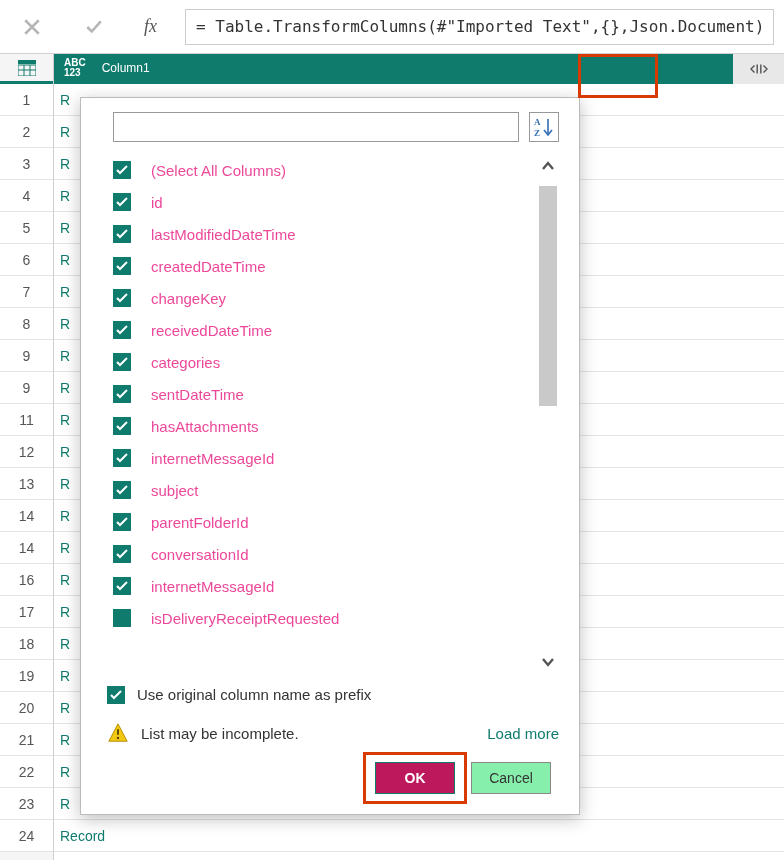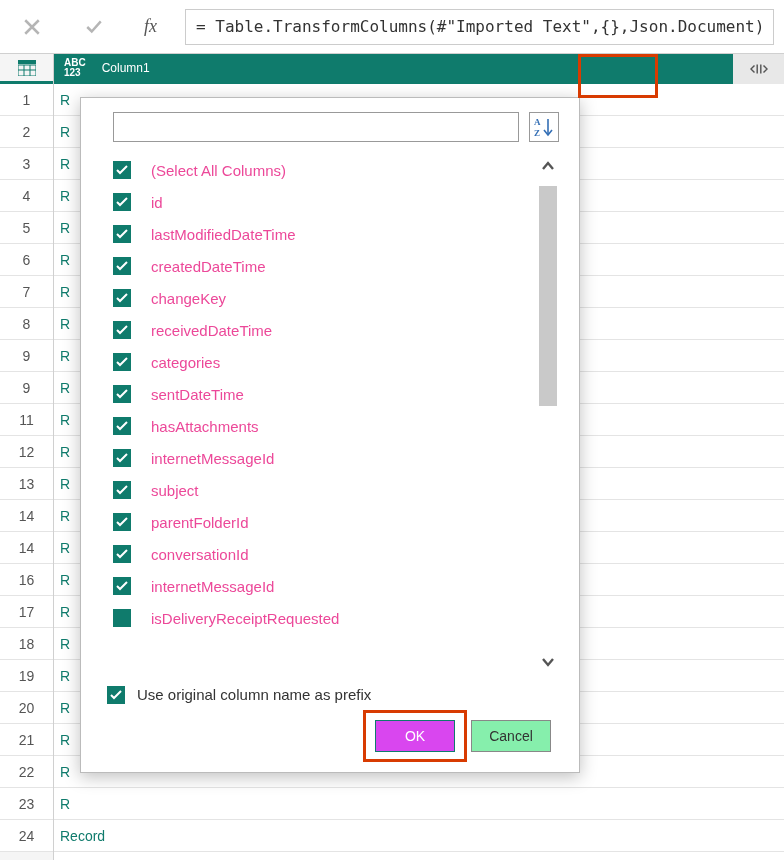--- a/index.html
+++ b/index.html
@@ -219,21 +219,21 @@
   }
   .btn {
     min-width:80px; height:32px;
     display:flex; align-items:center; justify-content:center;
     font-size:14px;
     border:1px solid #888;
     background:#86efac;
     cursor:pointer;
   }
   .btn.primary {
-    background:#d946ef; color:#fff; border-color:#0f7b6c;
+    background:#be185d; color:#fff; border-color:#0f7b6c;font-weight:bold;
   }
   .red-box-ok {
     position:absolute;
     border:3px solid #d83b01;
     pointer-events:none;
   }
 </style>
 </head>
 <body>
 
@@ -490,20 +490,29 @@
 
   <div class="prefix-row">
     <div class="chk">
       <svg viewBox="0 0 12 10">
           <path d="M1 5 L4 8 L11 1" stroke="#fff" stroke-width="2" fill="none"></path>
         </svg>
     </div>
     <span>Use original column name as prefix</span>
   </div>
 
+  <div class="warn-row">
+    <svg class="warn-icon" viewBox="0 0 24 24">
+      <path d="M12 2 L22 21 L2 21 Z" fill="#f2c811" stroke="#b58b00" stroke-width="1"></path>
+      <line x1="12" y1="8" x2="12" y2="14" stroke="#5a4500" stroke-width="2"></line>
+      <circle cx="12" cy="17.5" r="1.3" fill="#5a4500"></circle>
+    </svg>
+    <span>List may be incomplete.</span>
+    <span class="loadmore">Load more</span>
+  </div>
 
   <div class="btn-row">
     <div style="position:relative">
       <div class="btn primary">OK</div>
       <div class="red-box-ok" style="left:-12px;top:-10px;width:104px;height:52px;"></div>
     </div>
     <div class="btn">Cancel</div>
   </div>
 </div>
 

